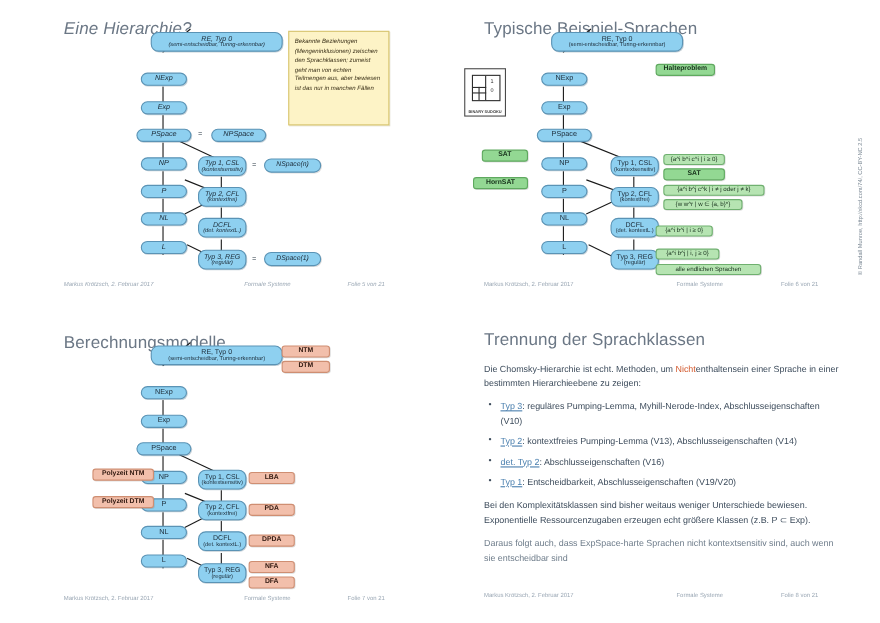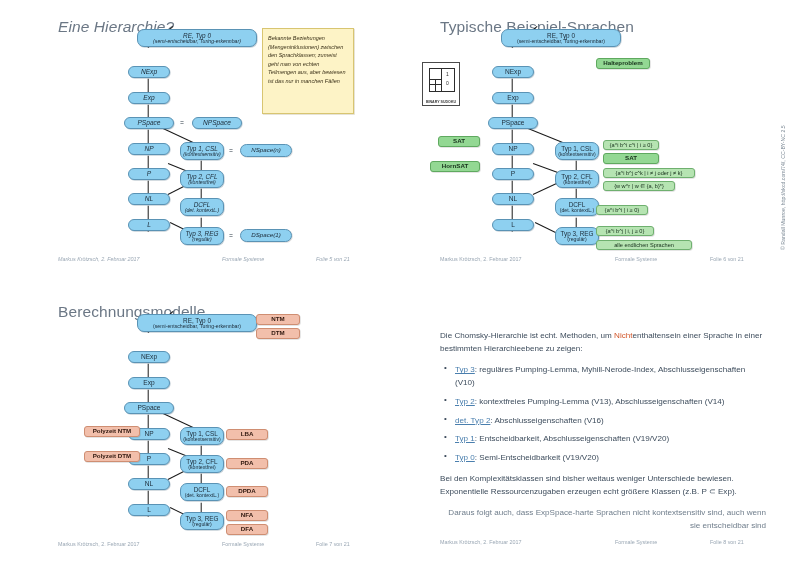--- a/index.html
+++ b/index.html
@@ -91,21 +91,21 @@
   }
 
   
   .body-text{position:absolute;left:40px;top:46px;width:326px;font-size:8.1px;line-height:1.62;color:#3d4c5c;}
   .body-text p{margin:0 0 8px 0;}
   .body-text ul{margin:0 0 8px 0;padding:0 0 0 13px;list-style:none;}
   .body-text li{margin:0 0 5.5px 0;position:relative;padding-left:2px;}
   .body-text li:before{content:"\2022";position:absolute;left:-9px;top:-1px;color:#3d4c5c;font-size:8px;}
   .hl-orange{color:#d2582c;margin-top:16px;}
   .hl-blue{color:#4a7fae;text-decoration:underline;}
-  .last-para{color:#6f7d8b;text-align:right;}
+  .last-para{color:#6f7d8b;}
 </style>
 </head>
 <body>
 
 <div class="page">
 
   <div class="slide s1">
     <div class="slide-title">Eine Hierarchie?</div>
 
     <div class="edge" style="left:148px;top:47px;width:33px;transform:rotate(-40deg);"></div>
@@ -348,30 +348,30 @@
     <div class="tag salmon" style="left:226px;top:239px;width:42px;height:11px;">DFA</div>
 
     <div class="footer">
       <span class="f-author">Markus Krötzsch, 2. Februar 2017</span>
       <span class="f-center">Formale Systeme</span>
       <span class="f-right">Folie 7 von 21</span>
     </div>
   </div>
 
   <div class="slide s4">
+    <div class="slide-title">Trennung der Sprachklassen</div>
 
     <div class="body-text">
       <p><span>Die Chomsky-Hierarchie ist echt. Methoden, um </span><span class="hl-orange">Nicht</span><span>enthaltensein einer Sprache in einer bestimmten Hierarchieebene zu zeigen:</span></p>
 
       <ul>
         <li><span class="hl-blue">Typ 3</span><span>: reguläres Pumping-Lemma, Myhill-Nerode-Index, Abschlusseigenschaften (V10)</span></li>
         <li><span class="hl-blue">Typ 2</span><span>: kontextfreies Pumping-Lemma (V13), Abschlusseigenschaften (V14)</span></li>
         <li><span class="hl-blue">det. Typ 2</span><span>: Abschlusseigenschaften (V16)</span></li>
         <li><span class="hl-blue">Typ 1</span><span>: Entscheidbarkeit, Abschlusseigenschaften (V19/V20)</span></li>
-        <li><span class="hl-blue">Typ 0</span><span>: Semi-Entscheidbarkeit (V19/V20)</span></li>
       </ul>
 
       <p>Bei den Komplexitätsklassen sind bisher weitaus weniger Unterschiede bewiesen. Exponentielle Ressourcenzugaben erzeugen echt größere Klassen (z.B. P ⊂ Exp).</p>
       <p class="last-para">Daraus folgt auch, dass ExpSpace-harte Sprachen nicht kontextsensitiv sind, auch wenn sie entscheidbar sind</p>
     </div>
 
     <div class="footer">
       <span class="f-author">Markus Krötzsch, 2. Februar 2017</span>
       <span class="f-center">Formale Systeme</span>
       <span class="f-right">Folie 8 von 21</span>

